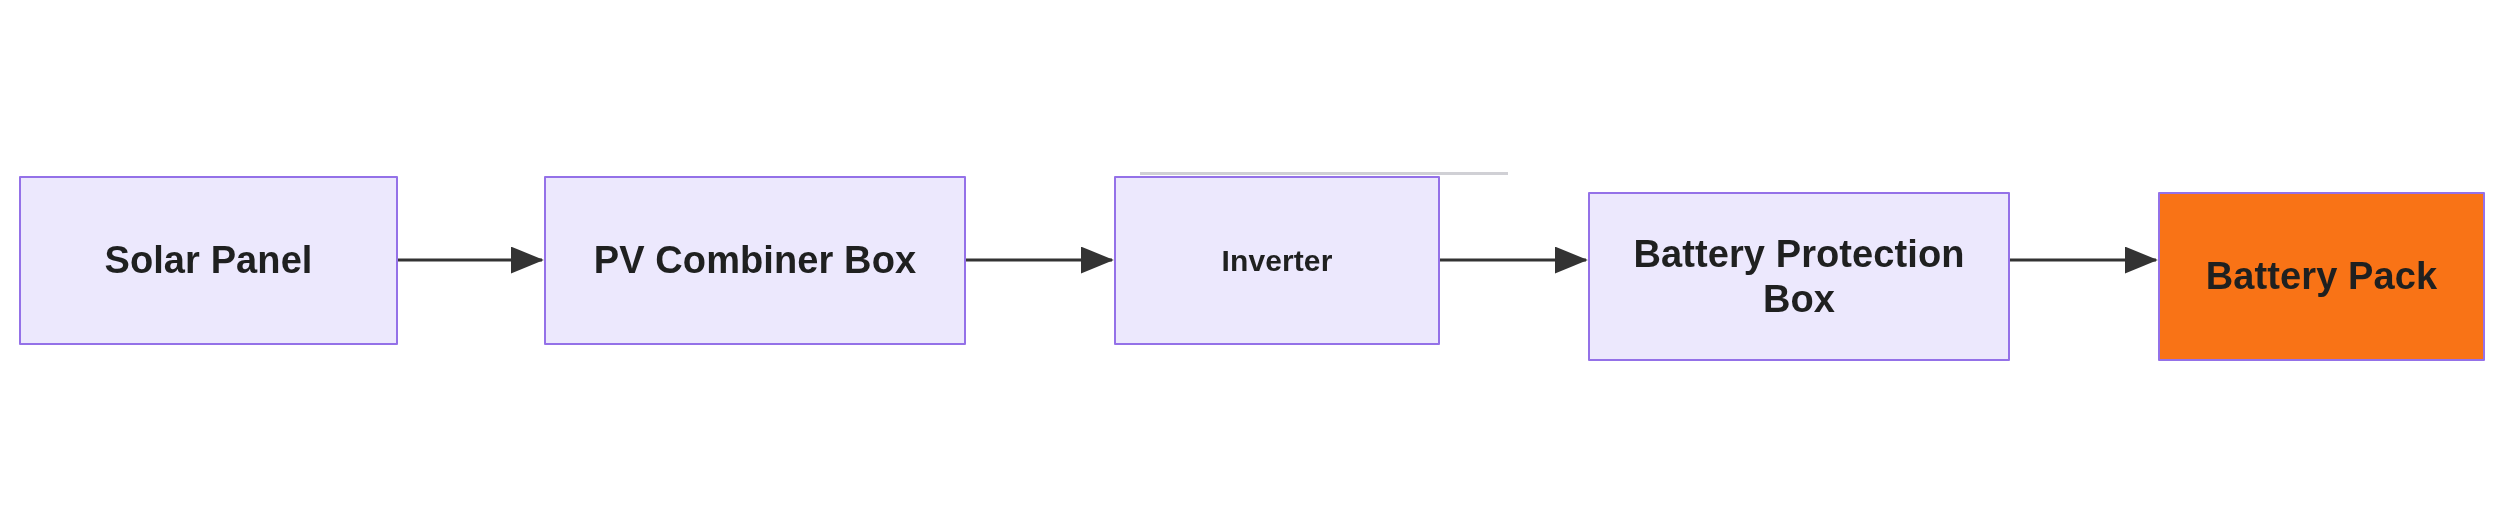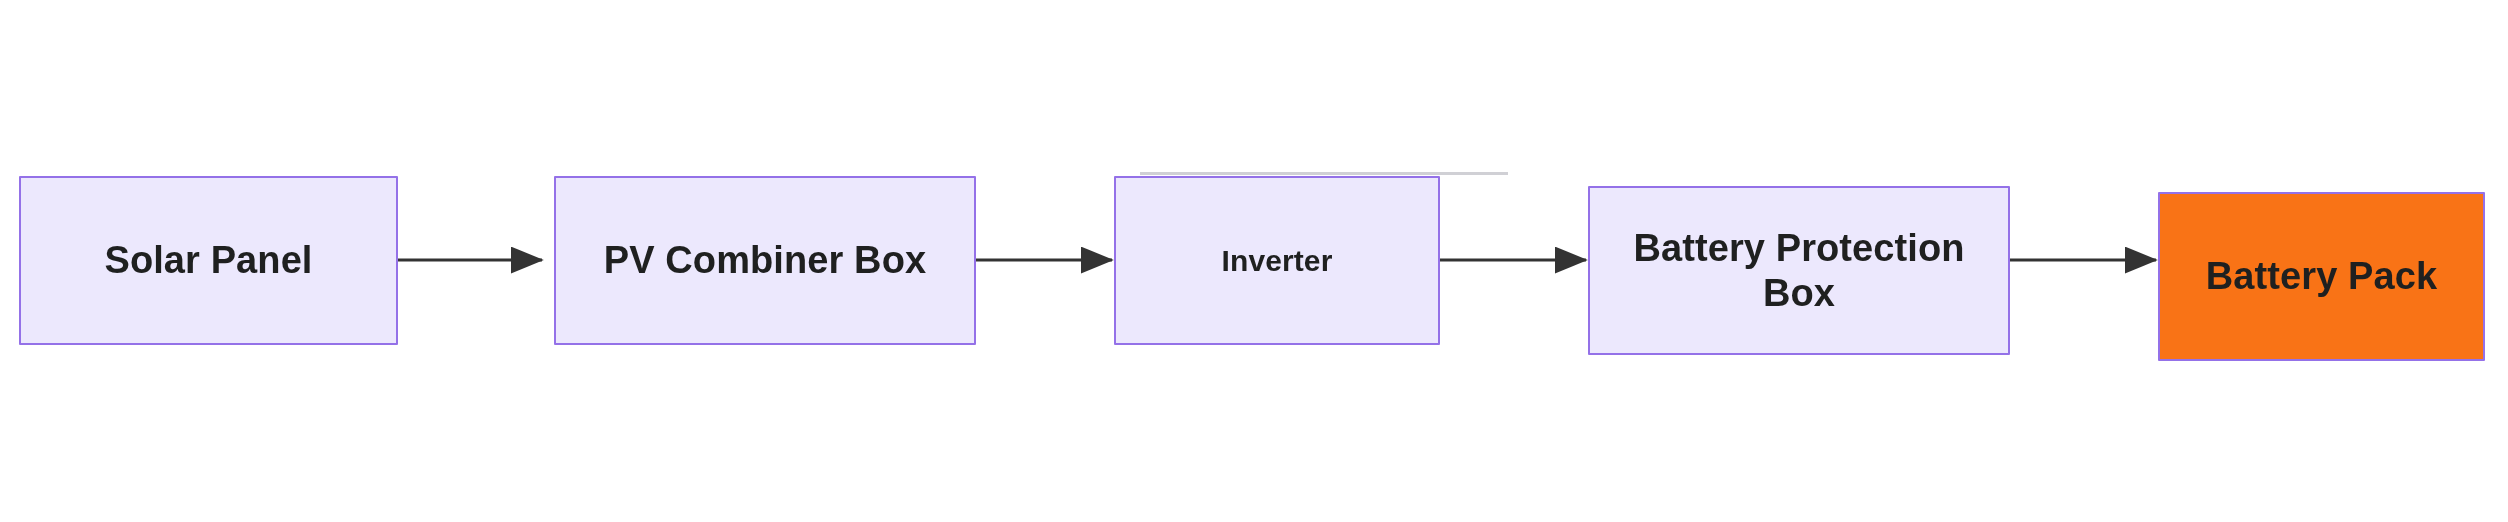--- a/index.html
+++ b/index.html
@@ -78,27 +78,27 @@
         <line x1="966" y1="260" x2="1112" y2="260" stroke="#333333" stroke-width="3" marker-end="url(#arrowhead)"></line>
         <line x1="1440" y1="260" x2="1586" y2="260" stroke="#333333" stroke-width="3" marker-end="url(#arrowhead)"></line>
         <line x1="2010" y1="260" x2="2156" y2="260" stroke="#333333" stroke-width="3" marker-end="url(#arrowhead)"></line>
       </g>
   </svg>
 
   <div id="node-layer">
       <div class="flow-node" style="left: 19px; top: 176px; width: 379px; height: 169px; background: rgb(236, 232, 253); border-color: rgb(148, 113, 232); border-width: 2.5px;">
         <span class="flow-node-label" style="font-size: 38px; color: rgb(31, 32, 32);">Solar Panel</span>
       </div>
-      <div class="flow-node" style="left: 544px; top: 176px; width: 422px; height: 169px; background: rgb(236, 232, 253); border-color: rgb(148, 113, 232); border-width: 2.5px; margin-left: 10px;">
+      <div class="flow-node" style="left: 544px; top: 176px; width: 422px; height: 169px; background: rgb(236, 232, 253); border-color: rgb(148, 113, 232); border-width: 2.5px;">
         <span class="flow-node-label" style="font-size: 38px; color: rgb(31, 32, 32);">PV Combiner Box</span>
       </div>
       <div class="flow-node" style="left: 1114px; top: 176px; width: 326px; height: 169px; background: rgb(236, 232, 253); border-color: rgb(148, 113, 232); border-width: 2.5px;">
         <span class="flow-node-label" style="font-size: 30px; color: rgb(31, 32, 32);">Inverter</span>
       </div>
-      <div class="flow-node" style="left: 1588px; top: 186px; width: 422px; height: 169px; background: rgb(236, 232, 253); border-color: rgb(148, 113, 232); border-width: 2.5px;">
+      <div class="flow-node" style="left: 1588px; top: 192px; width: 422px; height: 169px; background: rgb(236, 232, 253); border-color: rgb(148, 113, 232); border-width: 2.5px;">
         <span class="flow-node-label" style="font-size: 38px; color: rgb(31, 32, 32);">Battery Protection
 Box</span>
       </div>
       <div class="flow-node" style="left: 2158px; top: 192px; width: 327px; height: 169px; background: #f97316; border-color: rgb(148, 113, 232); border-width: 2.5px;">
         <span class="flow-node-label" style="font-size: 38px; color: rgb(31, 32, 32);">Battery Pack</span>
       </div>
       <div class="node-artifact" style="left: 1140px; top: 172px; width: 368px;"></div>
     </div>
 
 </div>

